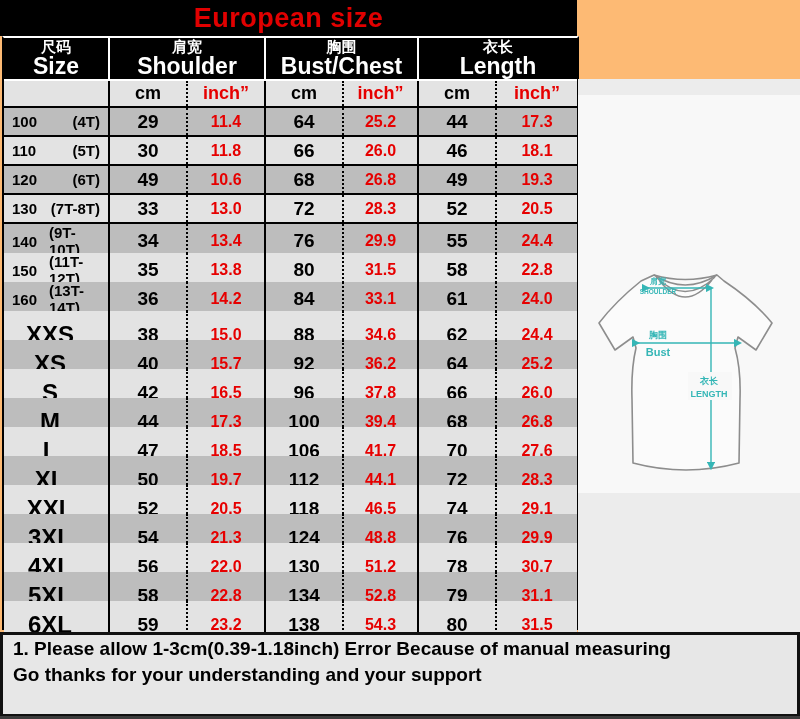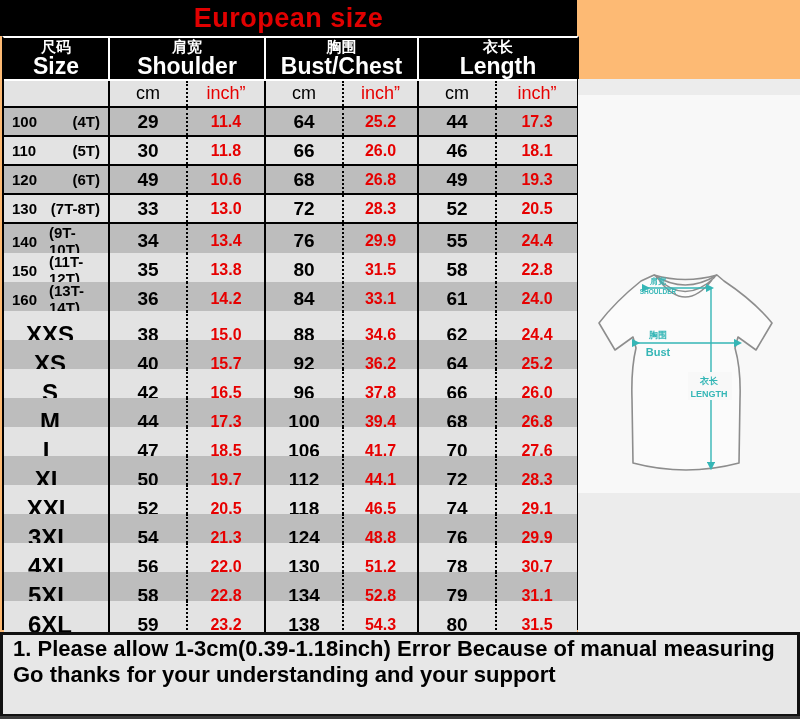--- a/index.html
+++ b/index.html
@@ -24,21 +24,21 @@
     background:#000;color:#fff;border-right:2px solid #fff;border-bottom:2px solid #fff;
     display:flex;flex-direction:column;align-items:center;justify-content:center;line-height:1.05;
   }
   .hcell:last-child{border-right:none;}
   .hcell .zh{font-size:15px;font-weight:bold;}
   .hcell .en{font-size:23px;font-weight:bold;}
   .srow{display:grid;grid-template-columns:106px 78px 78px 78px 75px 78px 80px;height:25px;}
   .scell{
     background:#e3e3e3;border-right:2px solid #000;
     display:flex;align-items:center;justify-content:center;
-    font-size:18px;font-weight:normal;color:#000;
+    font-size:18px;font-weight:bold;color:#000;
   }
   .scell:last-child{border-right:none;}
   .scell.dotted{border-right:2px dotted #000;}
   .scell.inch{color:#e60000;}
   .trow{display:grid;grid-template-columns:106px 78px 78px 78px 75px 78px 80px;height:29px;border-top:2px solid #000;}
   .trow.dark .cell{background:#bdbdbd;}
   .trow.light .cell{background:#e3e3e3;}
   .cell{
     border-right:2px solid #000;display:flex;align-items:center;justify-content:center;
     font-weight:bold;color:#000;font-size:19px;
@@ -52,21 +52,21 @@
   .side-panel{
     position:absolute;left:578px;top:79px;width:222px;height:556px;background:#ececec;
   }
   .side-card{position:absolute;left:0;top:16px;width:222px;height:398px;background:#f8f8f8;}
   .side-panel svg{position:absolute;left:0;top:0;}
   .teal-label{fill:#35b6b6;font-family:"Liberation Sans",sans-serif;font-weight:bold;}
   
   .notes{
     position:absolute;left:0;top:632px;width:800px;height:84px;background:#e7e7e7;
     border:3px solid #111;border-bottom:2px solid #111;
-    padding:1px 0 0 10px;color:#000;font-weight:bold;font-size:22px;line-height:26px;
+    padding:1px 0 0 10px;color:#000;font-weight:bold;font-size:19px;line-height:26px;
     white-space:nowrap;overflow:hidden;
   }
   .bottom-strip{position:absolute;left:0;top:716px;width:800px;height:3px;background:#3c3c3c;}
 </style>
 </head>
 <body>
 
 <div class="page">
 
   <div class="title-bar">

